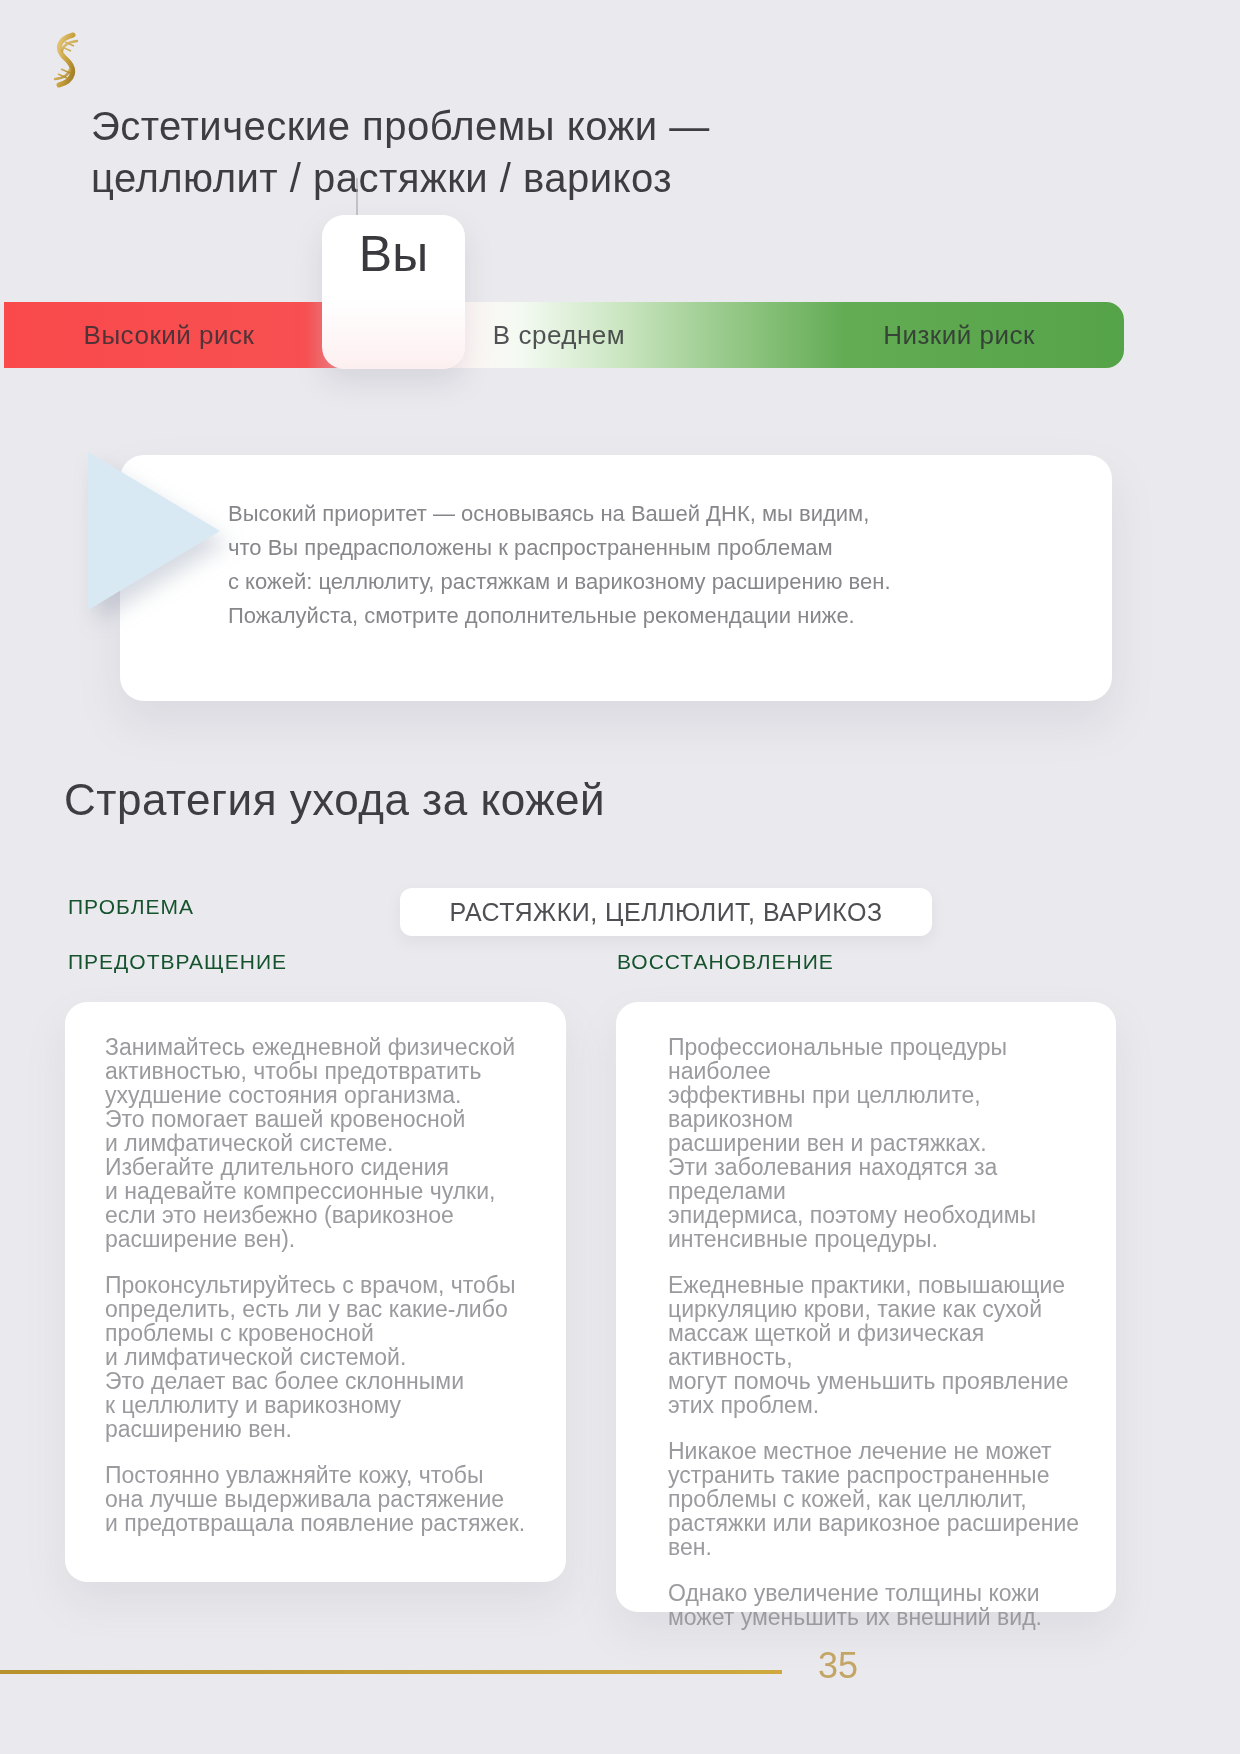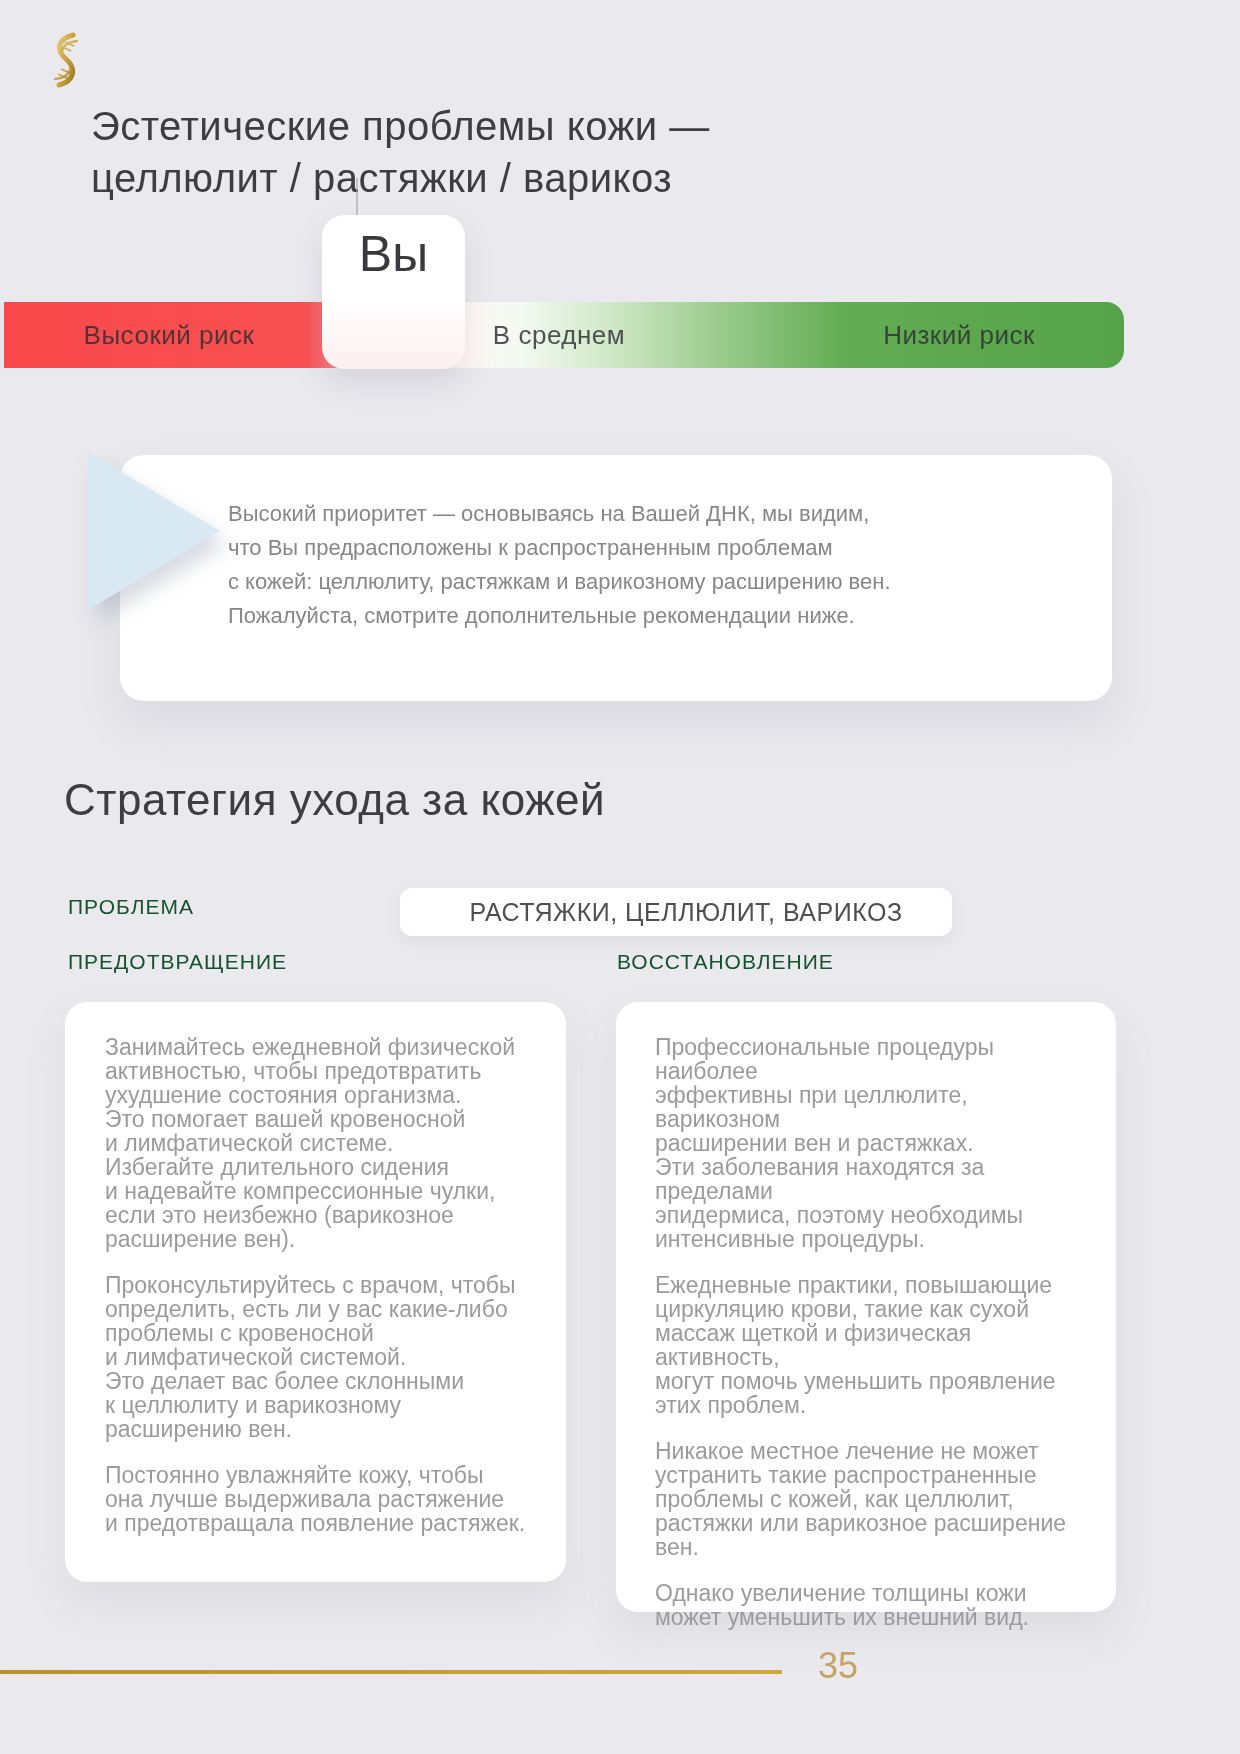--- a/index.html
+++ b/index.html
@@ -68,31 +68,31 @@
   }
   .problem-label { left:68px; top:895px; }
   .prevention-label { left:68px; top:950px; }
   .restoration-label { left:617px; top:950px; }
 
   .problem-pill {
     position:absolute; left:400px; top:888px; width:532px; height:48px;
     background:#ffffff; border-radius:12px;
     box-shadow:0 6px 14px rgba(130,130,150,0.10);
     display:flex; align-items:center; justify-content:center;
-    font-size:25px; font-weight:300; color:#4e4e53; letter-spacing:0.5px;padding-left:20px;
+    font-size:25px; font-weight:300; color:#4e4e53; letter-spacing:0.5px;
   }
 
   .card {
     position:absolute; background:#ffffff; border-radius:22px;
     box-shadow:0 20px 40px rgba(130,130,150,0.12);
   }
   .card.prevention  { left:65px;  top:1002px; width:501px; height:580px; }
   .card.restoration { left:616px; top:1002px; width:500px; height:610px; }
   .card .inner { padding:33px 28px 0 40px; }
-  .card.restoration .inner { padding-left:39px; }
+  .card.restoration .inner { padding-left:52px; }
   .card p {
     margin:0 0 22px 0; font-size:23px; line-height:24px;
     color:#9b9b9f; white-space:pre-line;
   }
 
   .footer-line {
     position:absolute; left:0; top:1670px; width:782px; height:4px;
     background:linear-gradient(90deg,#B9912C,#CFA83E);
   }
   .page-number {

